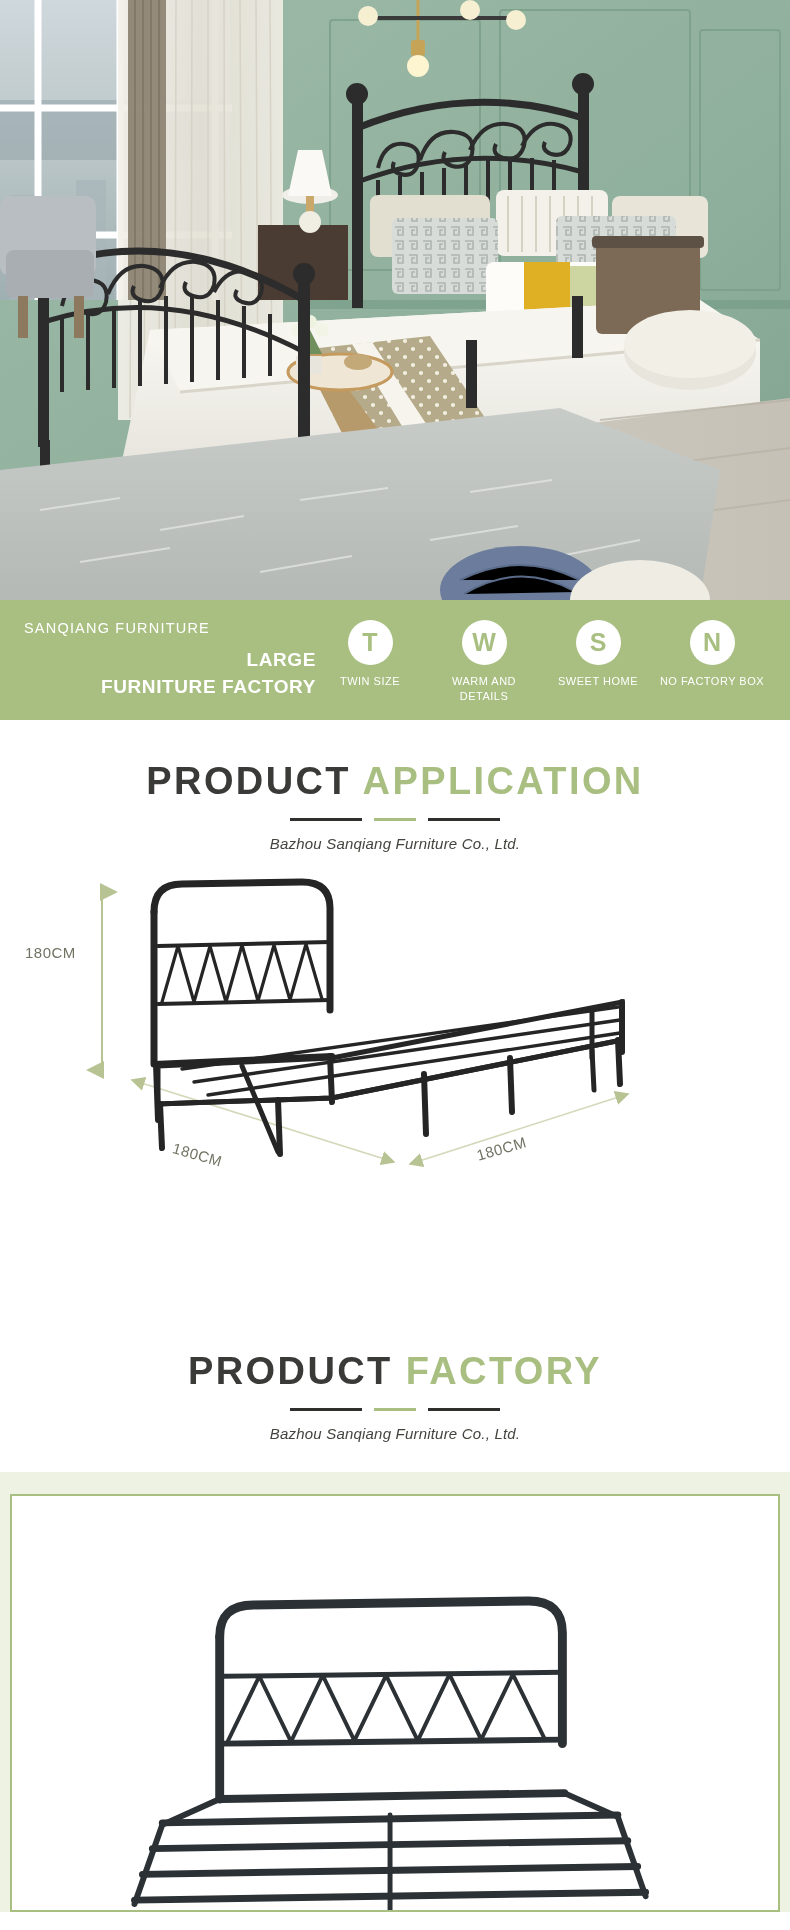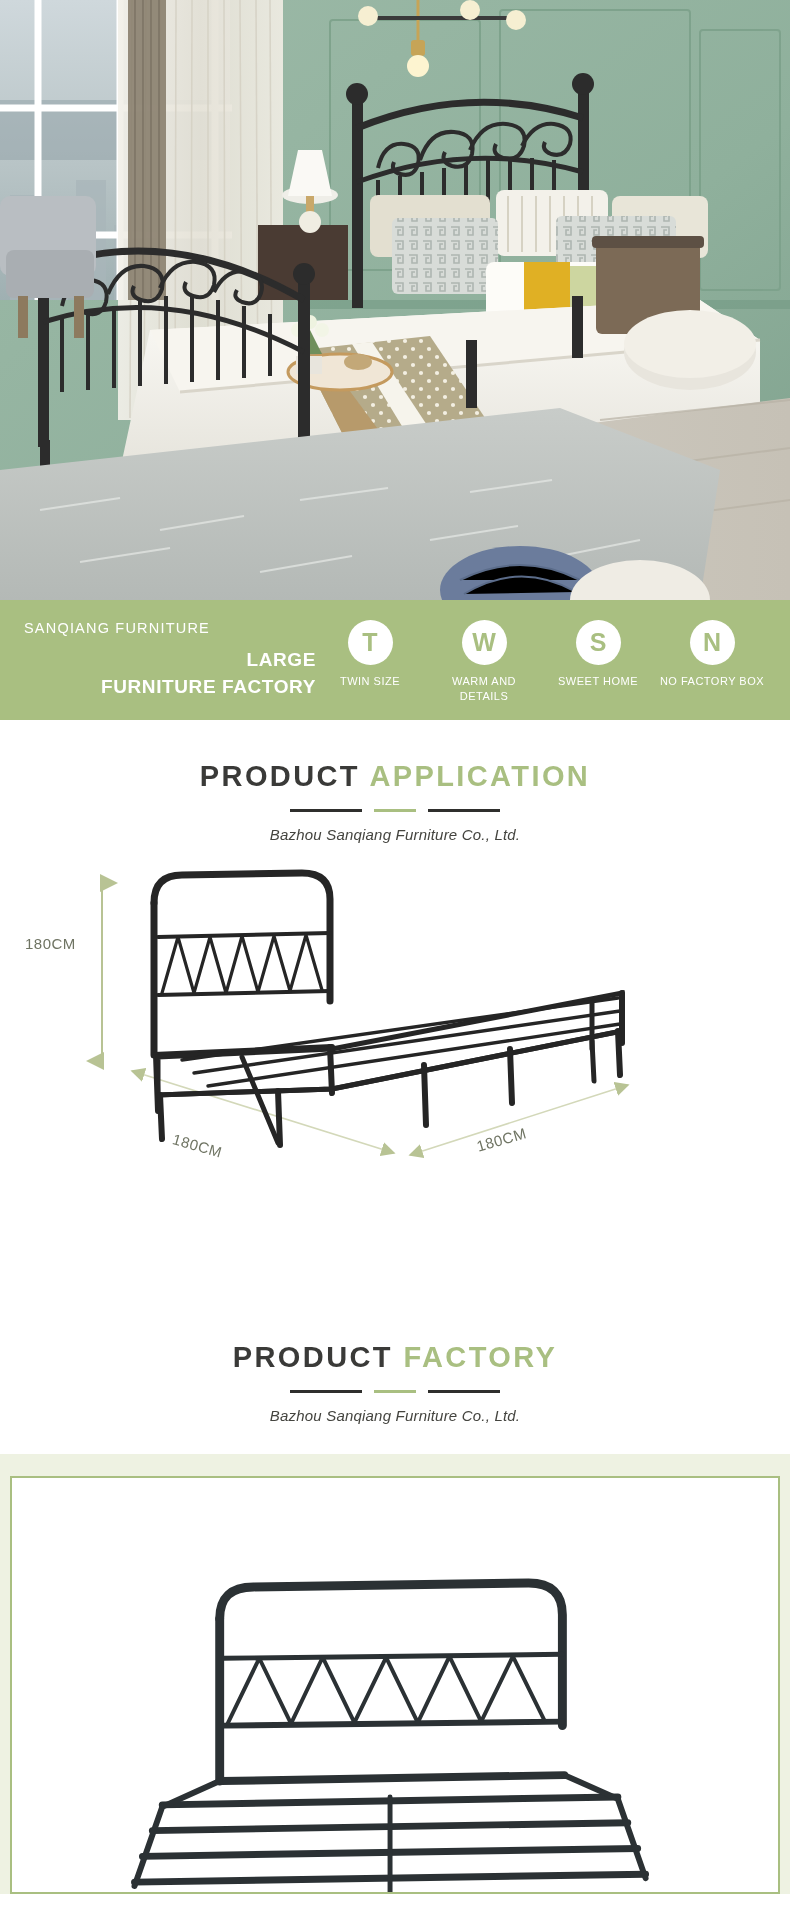--- a/index.html
+++ b/index.html
@@ -38,21 +38,21 @@
     margin:0 auto 9px auto; display:flex; align-items:center; justify-content:center;
     color:#a9bf81; font-size:25px; font-weight:bold; line-height:1;
   }
   .badge-label {
     color:#ffffff; font-size:11px; letter-spacing:0.5px; line-height:1.35;
   }
 
   
   .section-head { text-align:center; }
   .head-title {
-    font-size:29px; font-weight:bold; letter-spacing:2.4px;
+    font-size:38px; font-weight:bold; letter-spacing:2.4px;
     color:#3a3a38; line-height:1;text-align:center;
   }
   .head-title .accent { color:#a9bf81; }
   .head-rule {
     display:flex; justify-content:center; align-items:center; gap:12px;
     margin-top:18px;
   }
   .rule-seg { height:3px; width:72px; background:#2f2f2d; }
   .rule-seg.mid { width:42px; background:#a9bf81; }
   .head-sub {

